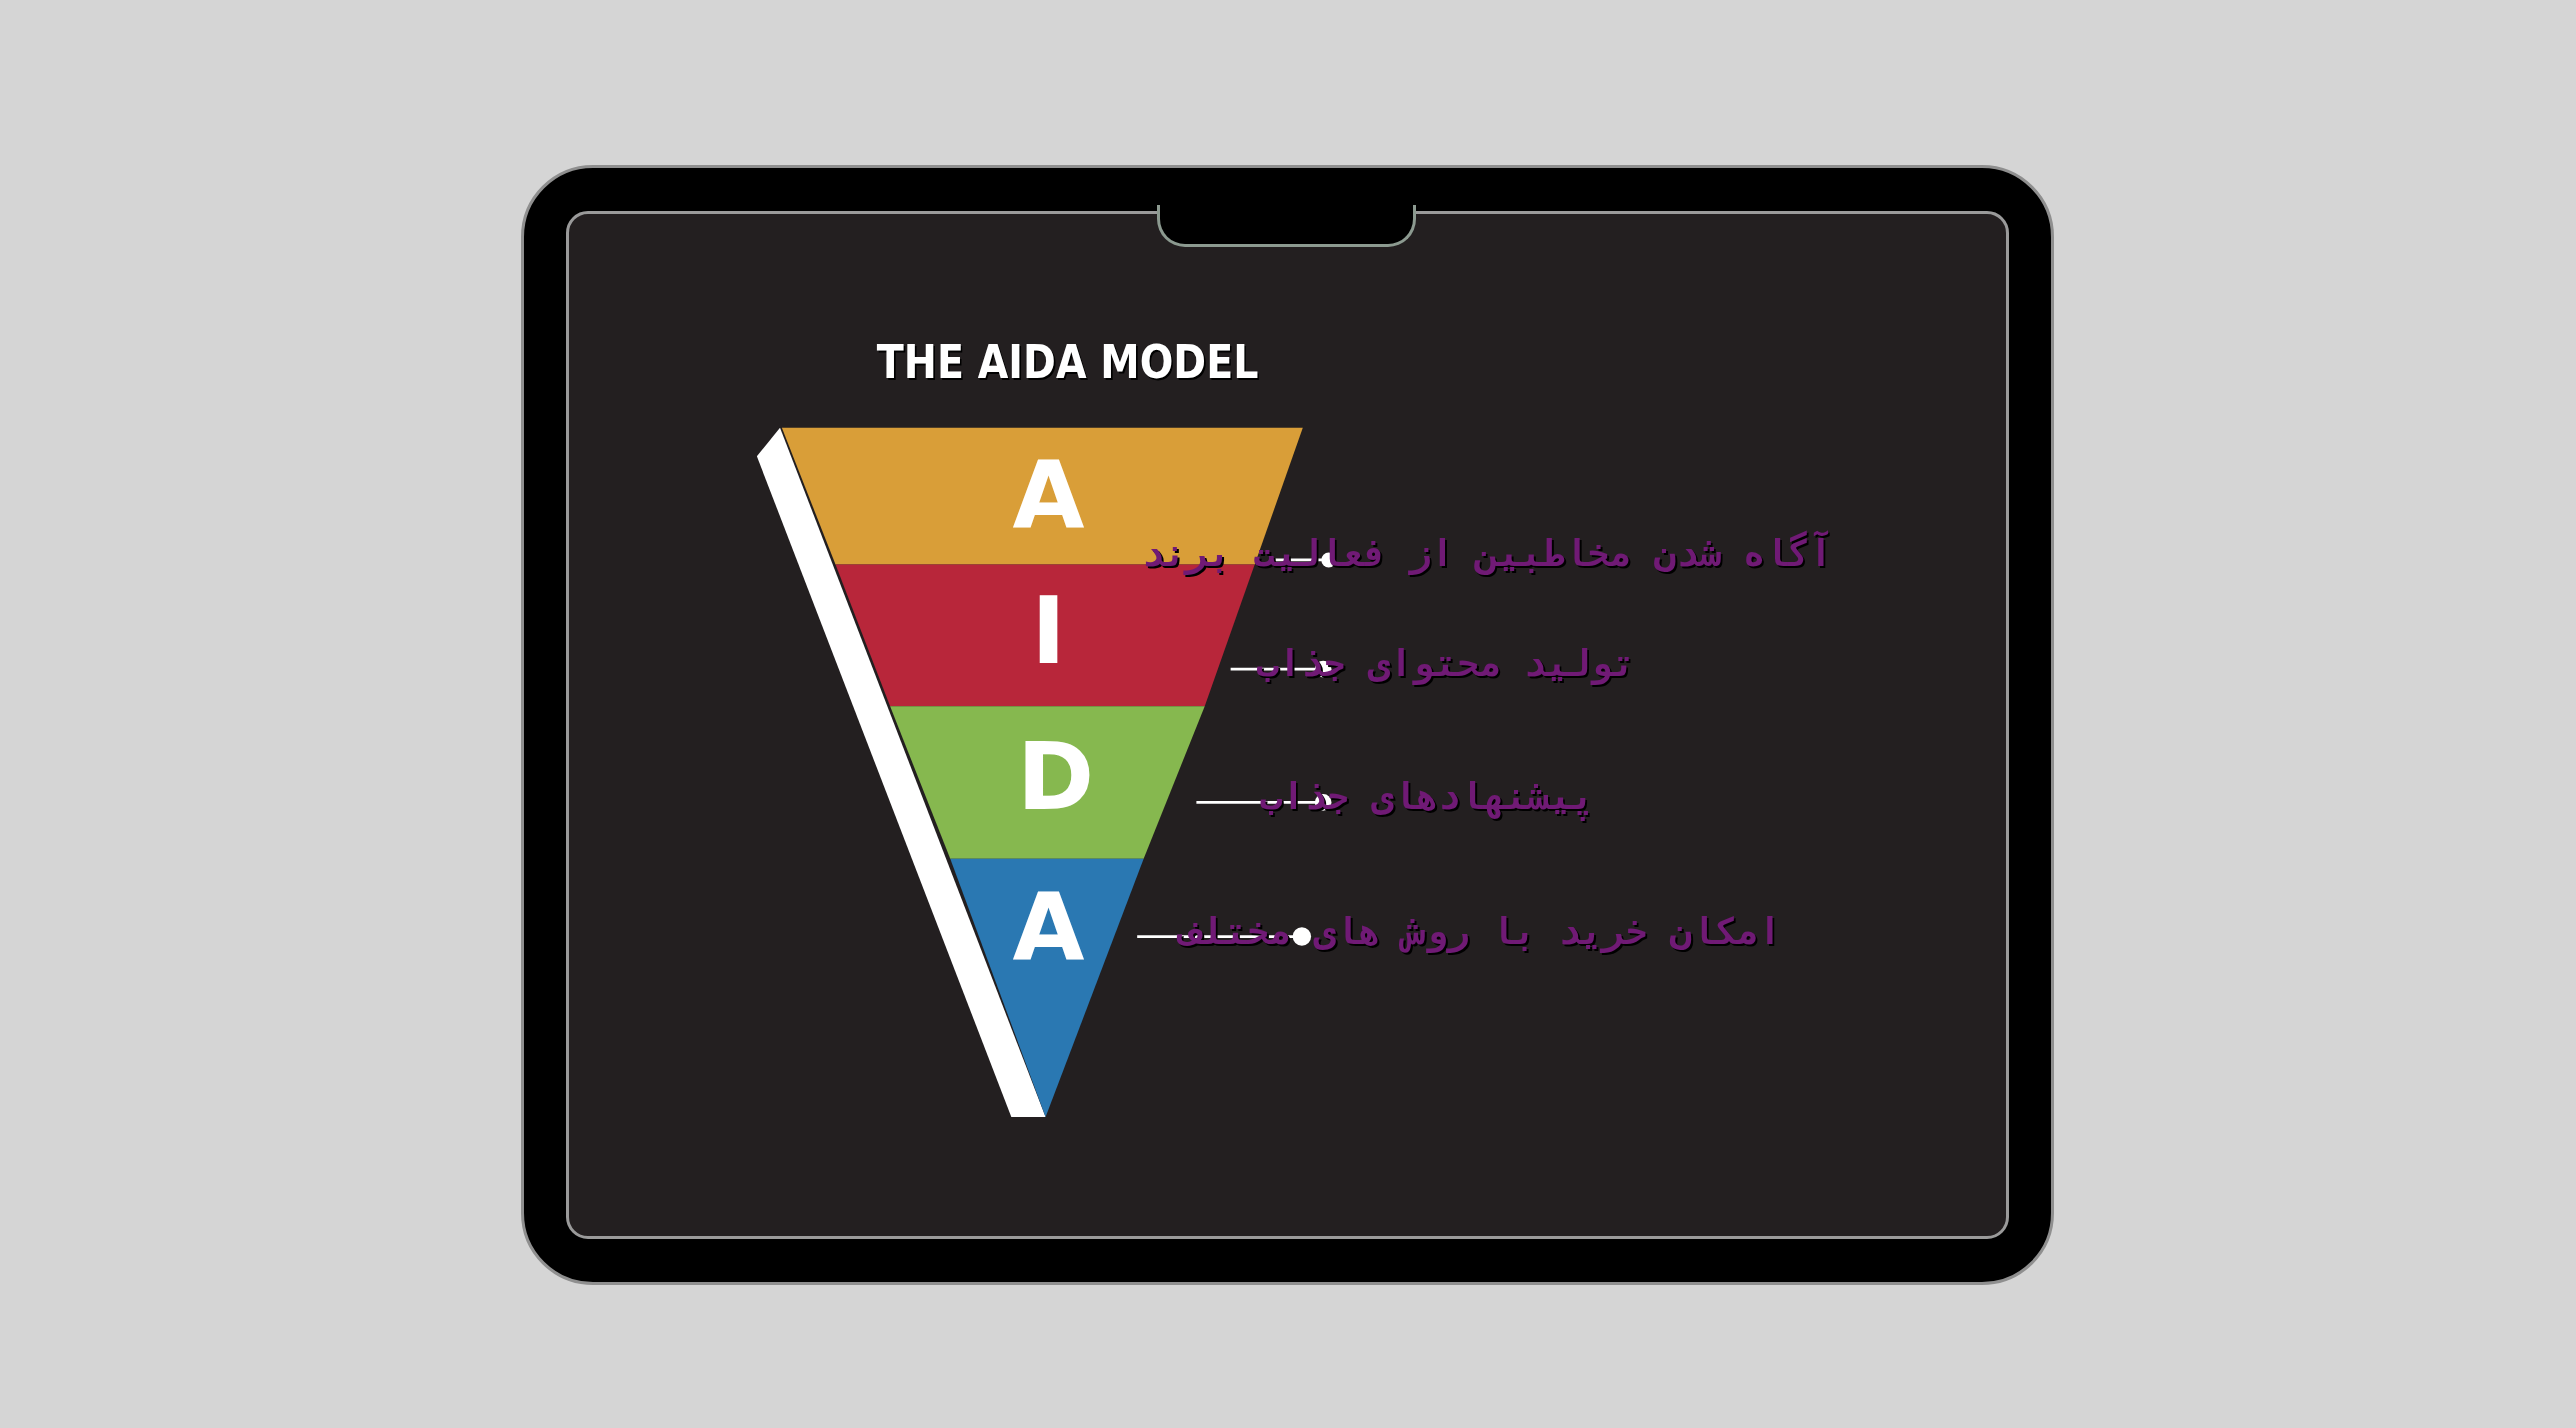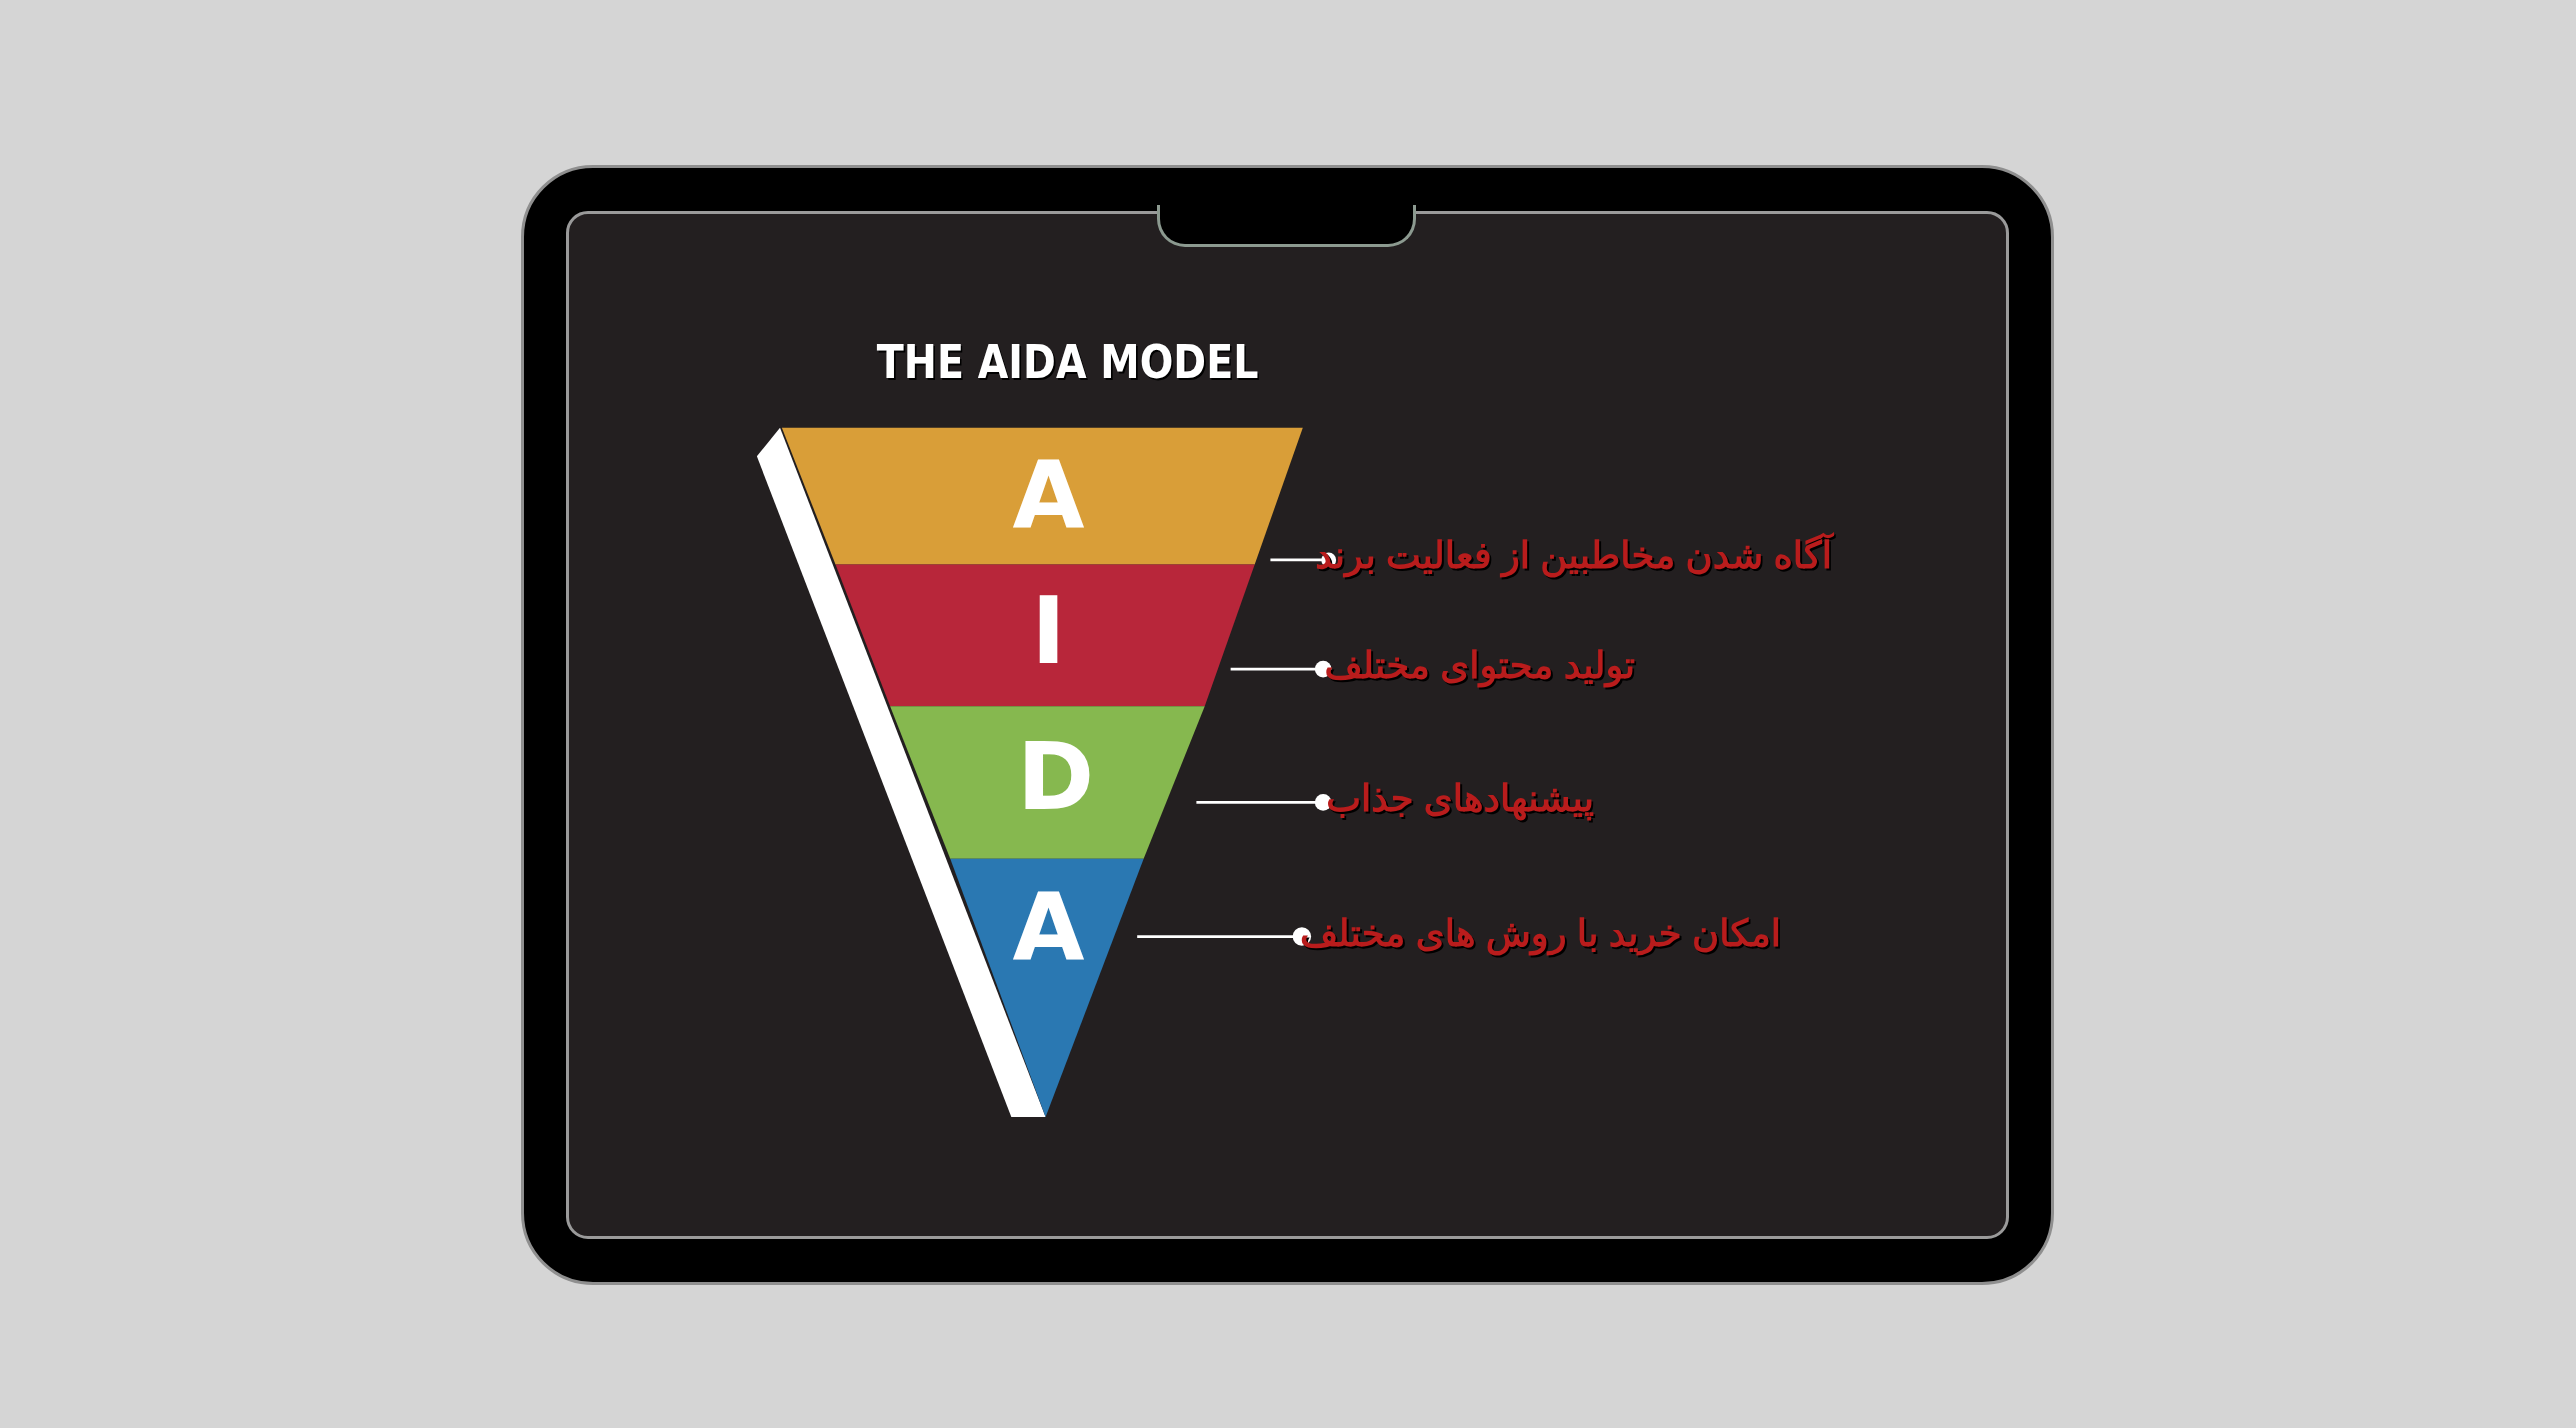--- a/index.html
+++ b/index.html
@@ -46,22 +46,22 @@
     text-shadow: 1.9px 1.9px 0 #000;
     white-space: nowrap;
   }
   .letter {
     position: absolute; width: 111px; text-align: center;
     color: #ffffff; font-weight: bold;
     font-family: "DejaVu Sans", sans-serif;
     font-size: 93px; line-height: 93px;
   }
   .label {
-    position: absolute; color: #b91c1c; font-weight: bold;
-    font-family: Liberation Sans, sans-serif;
+    position: absolute; color: #701a75; font-weight: bold;
+    font-family: Liberation Mono, monospace;
     font-size: 37px; line-height: 46px;
     direction: rtl; white-space: nowrap;
     text-shadow: 1.9px 1.9px 0 #000;
   }
 </style>
 </head>
 <body>
 
 <div class="device"></div>
 <div class="screen"></div>
@@ -95,16 +95,16 @@
 </svg>
 
 <div class="title">THE AIDA MODEL</div>
 
 <div class="letter" style="left:993px; top:449px;">A</div>
 <div class="letter" style="left:993px; top:585px;">I</div>
 <div class="letter" style="left:1000px; top:731px;">D</div>
 <div class="letter" style="left:993px; top:881px;">A</div>
 
 <div class="label" style="right:744px; top:533px;">آگاه شدن مخاطبین از فعالیت برند</div>
-<div class="label" style="right:941px; top:643px;">تولید محتوای مختلف</div>
+<div class="label" style="right:941px; top:643px;">تولید محتوای جذاب</div>
 <div class="label" style="right:982px; top:776px;">پیشنهادهای جذاب</div>
 <div class="label" style="right:795px; top:911px;">امکان خرید با روش های مختلف</div>
 
 
 </body></html>

